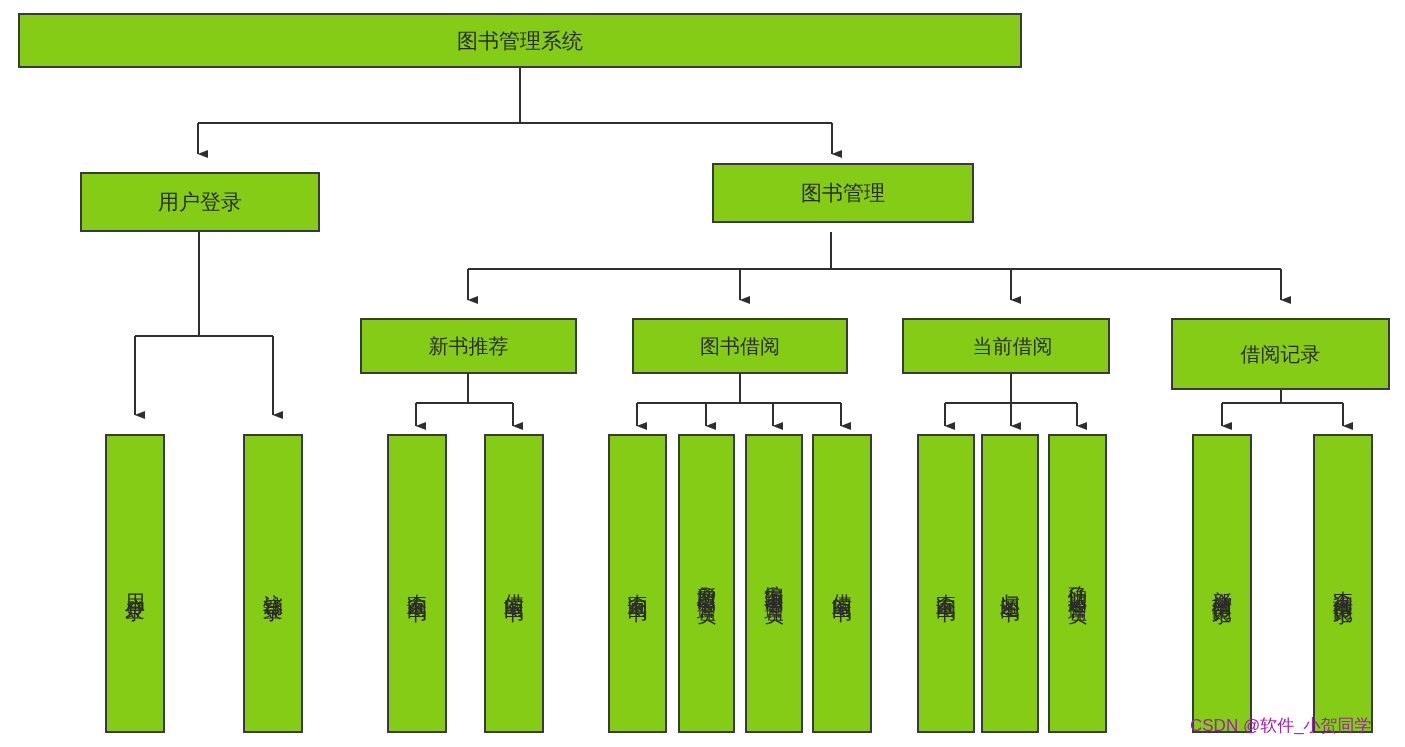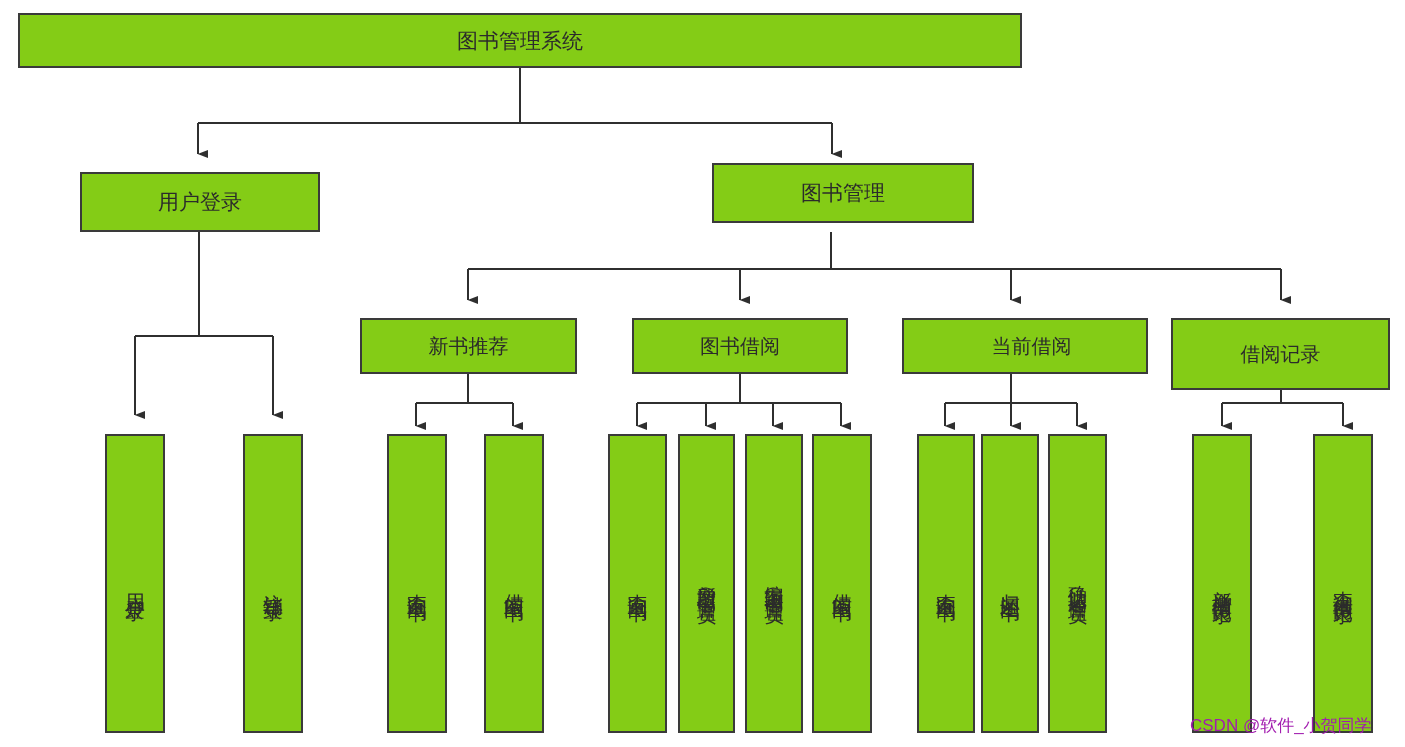--- a/index.html
+++ b/index.html
@@ -126,21 +126,21 @@
   <div class="node level2" style="left:712px; top:163px; width:262px; height:60px;">
     <span class="htext">图书管理</span>
   </div>
 
   <div class="node level3" style="left:360px; top:318px; width:217px; height:56px;">
     <span class="htext">新书推荐</span>
   </div>
   <div class="node level3" style="left:632px; top:318px; width:216px; height:56px;">
     <span class="htext">图书借阅</span>
   </div>
-  <div class="node level3" style="left:902px; top:318px; width:246px; height:56px;padding-left:13px;">
+  <div class="node level3" style="left:902px; top:318px; width:208px; height:56px;padding-left:13px;">
     <span class="htext">当前借阅</span>
   </div>
   <div class="node level3" style="left:1171px; top:318px; width:219px; height:72px;">
     <span class="htext">借阅记录</span>
   </div>
 
   <div class="node leaf" style="left:105px; top:434px; width:60px; height:299px;">
     <span class="vtext">用户登录</span>
   </div>
   <div class="node leaf" style="left:243px; top:434px; width:60px; height:299px;">

